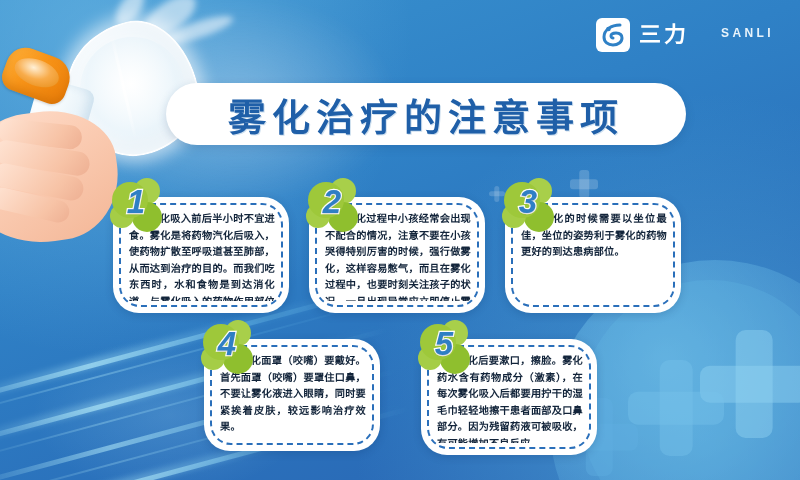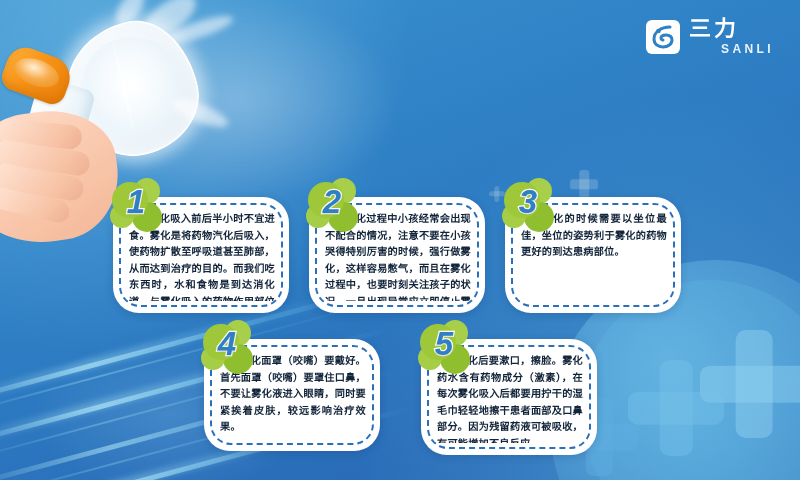--- a/index.html
+++ b/index.html
@@ -53,21 +53,21 @@
   .mist{position:absolute;left:120px;top:-20px;width:300px;height:220px;
      background:radial-gradient(ellipse at 40% 55%, rgba(255,255,255,.30), rgba(255,255,255,0) 62%);
      filter:blur(6px);}
   .mist2{position:absolute;left:20px;top:330px;width:300px;height:170px;
      background:radial-gradient(ellipse at 50% 50%, rgba(190,235,255,.16), rgba(190,235,255,0) 65%);}
 
   
   .logo{position:absolute;right:26px;top:18px;display:flex;align-items:center;gap:9px;}
   .logo-mark{width:34px;height:34px;border-radius:6px;background:#fff;position:relative;flex:0 0 auto;}
   .logo-mark svg{position:absolute;left:3px;top:3px;}
-  .logo-text{display:flex;flex-direction:column;line-height:1;}
+  .logo-text{display:flex;flex-direction:row;line-height:1;}
   .logo-cn{color:#fff;font-size:22px;font-weight:700;letter-spacing:3px;}
   .logo-en{color:#e8f3fb;font-size:12px;font-weight:700;letter-spacing:3.4px;margin-top:3px;margin-left:32px;}
 
   
   .hero{position:absolute;left:-10px;top:-6px;width:250px;height:240px;}
 
   .mask-shape{
     position:absolute;left:78px;top:28px;width:125px;height:130px;
     background:
       radial-gradient(ellipse at 45% 45%, #ffffff 0%, #f2f8fc 48%, #dceaf3 78%, #cadcea 100%);
@@ -230,20 +230,23 @@
         <path d="M21 4C12 4 5 9 5 16c0 5 4 8 9 8 5 0 9-3 9-7 0-3-2-5-6-5-3 0-5 1-5 3 0 1 1 2 2 2" fill="none" stroke="#2f81c6" stroke-width="3" stroke-linecap="round"></path>
         <circle cx="9.5" cy="8" r="2.3" fill="#2f81c6"></circle>
       </svg>
     </span>
     <span class="logo-text">
       <span class="logo-cn">三力</span>
       <span class="logo-en">SANLI</span>
     </span>
   </div>
 
+  <div class="title-pill">
+    <span class="title-text">雾化治疗的注意事项</span>
+  </div>
 
   <div class="card" id="card1">
     <div class="dash"></div>
     <div class="body">雾化吸入前后半小时不宜进食。雾化是将药物汽化后吸入，使药物扩散至呼吸道甚至肺部，从而达到治疗的目的。而我们吃东西时，水和食物是到达消化道，与雾化吸入的药物作用部位不同，虽然一般不会相互影响，但雾化吸入过程中气雾可能会刺激气道，引起呕吐。</div>
   </div>
   <div class="badge" id="badge1">
     <span class="dot b"></span>
     <span class="dot c"></span>
     <span class="dot d"></span>
     <span class="dot a"></span>

